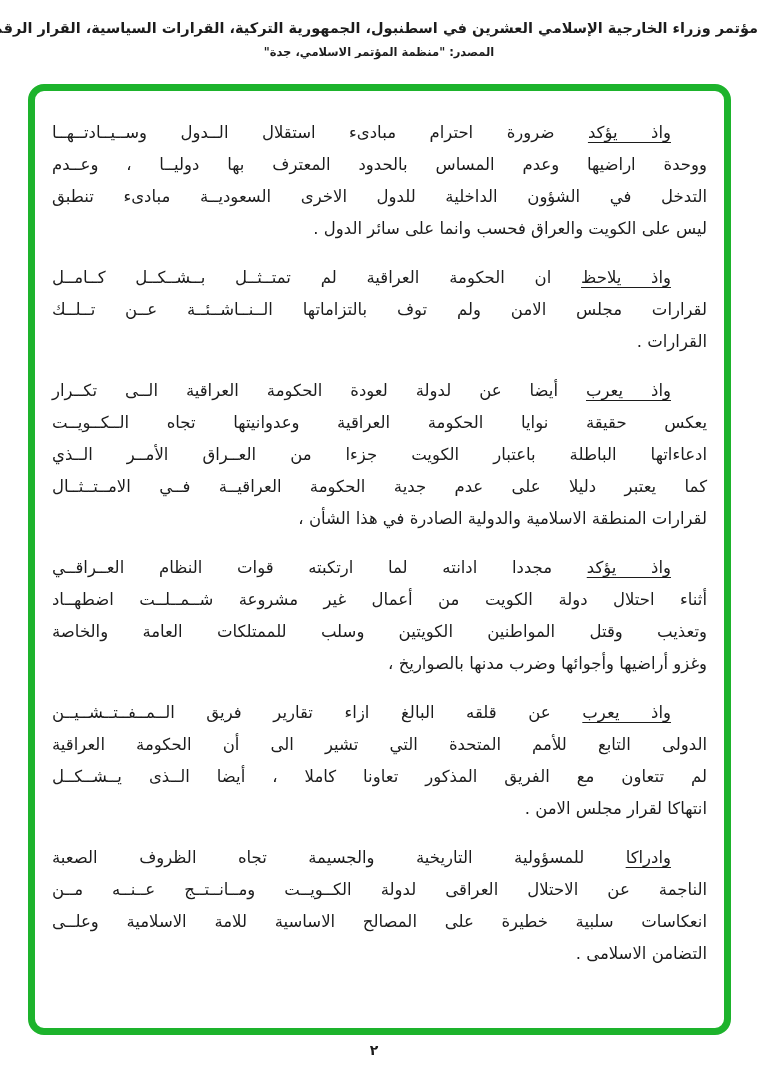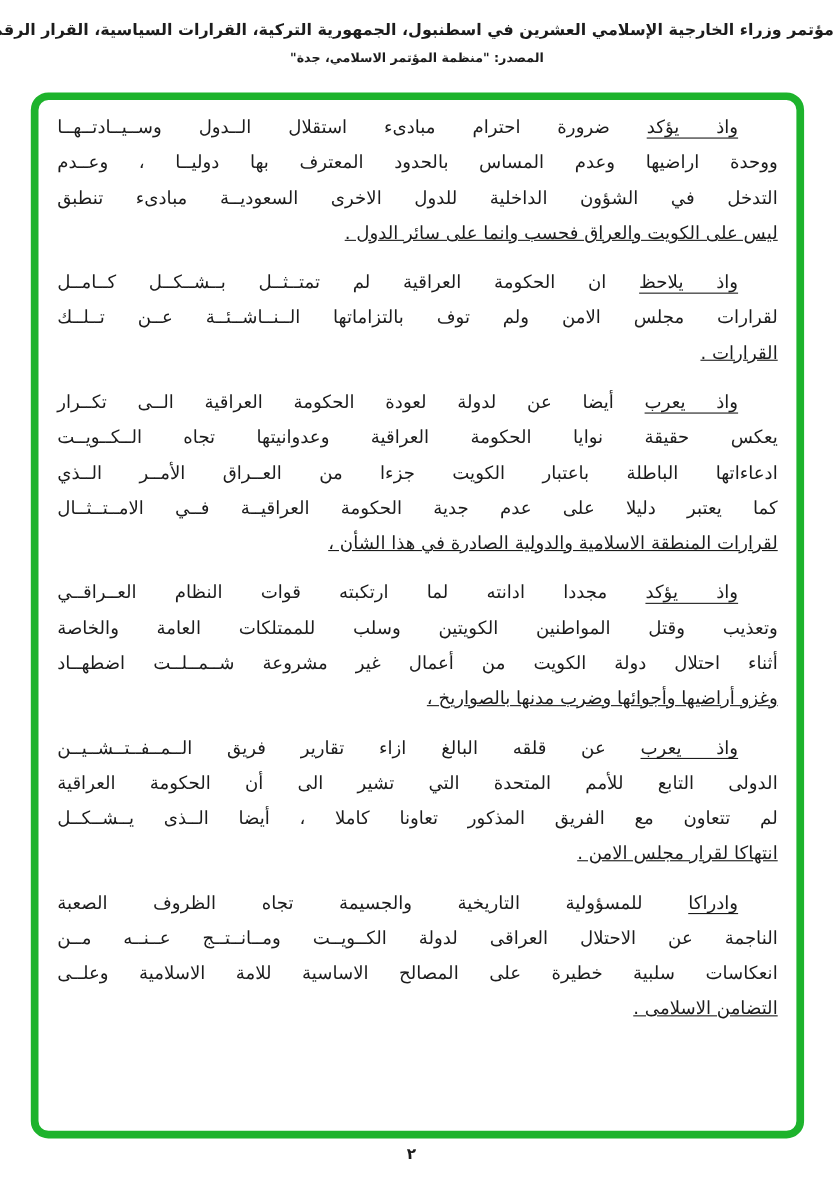--- a/index.html
+++ b/index.html
@@ -31,33 +31,33 @@
   .frame {
     position: absolute;
     left: 28px; top: 84px;
     width: 703px; height: 951px;
     box-sizing: border-box;
     border: 7px solid #1db32c;
     border-radius: 16px;
     padding: 9px 17px 0 17px;
     background: #ffffff;
   }
-  .para { margin: 0 0 13px 0; }
+  .para { margin: 17px 0 13px 0; }
   .para:last-child { margin-bottom: 0; }
   .fline, .line {
     direction: rtl;
     font-size: 16.5px;
     line-height: 32px;
     color: #1c1c1c;
     text-align: justify;
     text-align-last: justify;
     -moz-text-align-last: justify;
   }
   .fline { padding-right: 36px; }
-  .line.last { text-align-last: right; text-decoration: underline; -moz-text-align-last: right; }
+  .line.last { text-align-last: right; -moz-text-align-last: right; }
   .opener { text-decoration: underline; text-underline-offset: 4px; }
   .pagenum {
     position: absolute;
     left: 0; right: 10px; top: 1042px;
     text-align: center;
     font-size: 14px;
     font-weight: 700;
   }
 </style>
 </head>
@@ -92,22 +92,22 @@
   <div class="line">يعكس حقيقة نوايا الحكومة العراقية وعدوانيتها تجاه الــكــويــت</div>
       <div class="line">ادعاءاتها الباطلة باعتبار الكويت جزءا من العــراق الأمــر الــذي</div>
       <div class="line">كما يعتبر دليلا على عدم جدية الحكومة العراقيــة فــي الامــتــثــال</div>
       <div class="line last">لقرارات المنطقة الاسلامية والدولية الصادرة في هذا الشأن ،</div>
     </div>
 
   <div class="para">
     <div class="fline">
       <span class="opener">واذ يؤكد</span><span class="first-rest"> مجددا ادانته لما ارتكبته قوات النظام العــراقــي</span>
     </div>
-  <div class="line">وتعذيب وقتل المواطنين الكويتين وسلب للممتلكات العامة والخاصة</div>
-      <div class="line">أثناء احتلال دولة الكويت من أعمال غير مشروعة شــمــلــت اضطهــاد</div>
+  <div class="line">أثناء احتلال دولة الكويت من أعمال غير مشروعة شــمــلــت اضطهــاد</div>
+      <div class="line">وتعذيب وقتل المواطنين الكويتين وسلب للممتلكات العامة والخاصة</div>
       <div class="line last">وغزو أراضيها وأجوائها وضرب مدنها بالصواريخ ،</div>
     </div>
 
   <div class="para">
     <div class="fline">
       <span class="opener">واذ يعرب</span><span class="first-rest"> عن قلقه البالغ ازاء تقارير فريق الــمــفــتــشــيــن</span>
     </div>
   <div class="line">الدولى التابع للأمم المتحدة التي تشير الى أن الحكومة العراقية</div>
       <div class="line">لم تتعاون مع الفريق المذكور تعاونا كاملا ، أيضا الــذى يــشــكــل</div>
       <div class="line last">انتهاكا لقرار مجلس الامن .</div>

